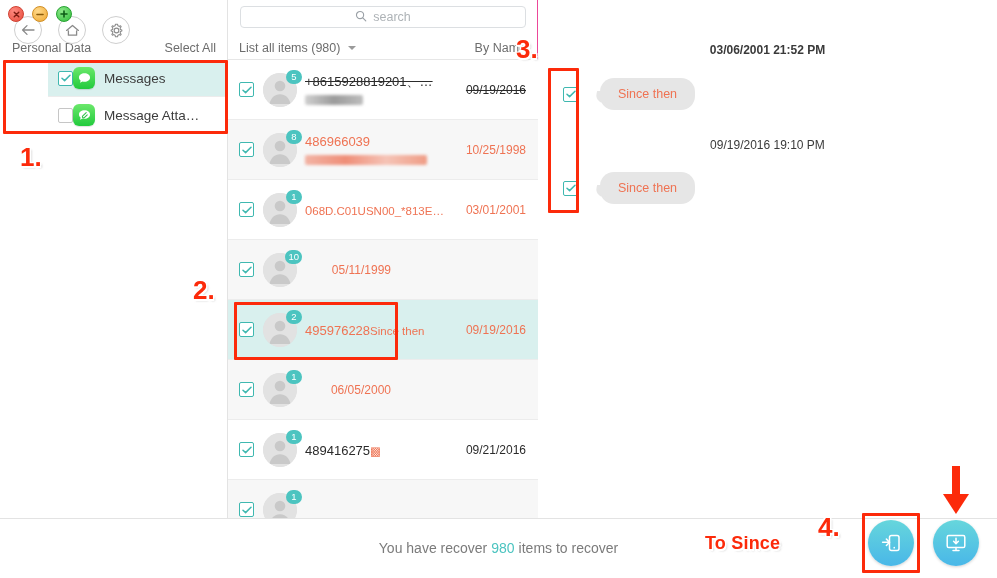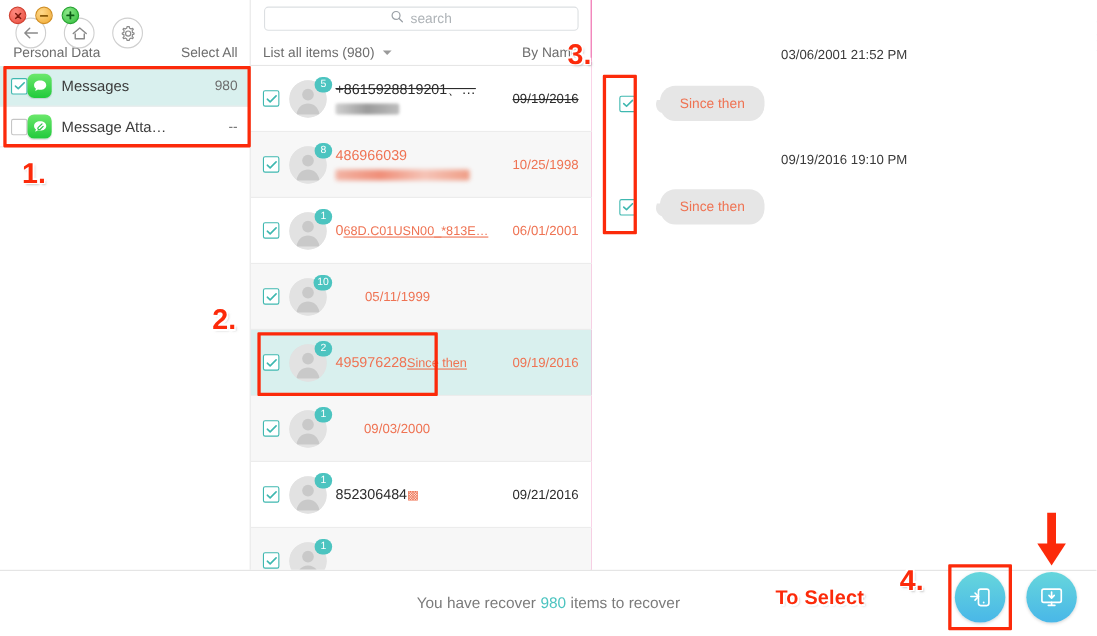--- a/index.html
+++ b/index.html
@@ -21,21 +21,21 @@
   .tl.red{background:radial-gradient(circle at 35% 30%,#ff8a80,#e74c3c);border:1px solid #d04030;}
   .tl.yellow{background:radial-gradient(circle at 35% 30%,#ffd98a,#f0a830);border:1px solid #d08e24;}
   .tl.green{background:radial-gradient(circle at 35% 30%,#8ee88a,#2fbd3a);border:1px solid #27a332;}
   .tl svg{display:block;}
 
   
   .sidebar{position:absolute;left:0;top:0;width:228px;height:518px;background:#fff;border-right:1px solid #e3e3e3;box-sizing:border-box;}
   .sb-head{position:absolute;left:0;top:36px;width:228px;height:24px;box-sizing:border-box;padding:0 12px;
            display:flex;align-items:center;justify-content:space-between;font-size:12.5px;color:#6d6d6d;}
   .sb-head .sel-all{color:#6d6d6d;}
-  .sb-list{position:absolute;left:0;top:60px;width:228px;}
+  .sb-list{position:absolute;left:0;top:60px;width:228px;padding-left:48px;}
   .sb-item{height:37px;display:flex;align-items:center;padding:0 12px 0 10px;box-sizing:border-box;
            border-bottom:1px solid #ececec;position:relative;}
   .sb-item.active{background:#d9f0ee;}
   .sb-label{flex:1;margin-left:9px;font-size:13.5px;color:#3c3c3c;white-space:nowrap;overflow:hidden;text-overflow:ellipsis;}
   .sb-count{font-size:12.5px;color:#6d6d6d;}
 
   
   .cbx{width:15px;height:15px;border-radius:2px;box-sizing:border-box;flex:0 0 auto;
        display:flex;align-items:center;justify-content:center;background:#fff;}
   .cbx.on{border:1.5px solid #3fb8b0;}
@@ -65,21 +65,21 @@
   .row.alt{background:#f7f7f7;}
   .row.selected{background:#d9f0ee;}
   .row .cbx{margin-right:9px;}
   .avatarwrap{position:relative;width:34px;height:34px;flex:0 0 auto;margin-right:8px;}
   .avatar{width:34px;height:34px;border-radius:50%;background:#e0e0e0;overflow:hidden;display:block;}
   .avatar svg{display:block;}
   .badge{position:absolute;right:-5px;top:-3px;min-width:16px;height:14px;padding:0 3px;border-radius:8px;background:#4cc4c0;
          color:#fff;font-size:9.5px;line-height:14px;text-align:center;box-sizing:border-box;font-family:"Liberation Sans",sans-serif;}
   .rowtext{flex:1;min-width:0;padding-right:6px;}
   .rowtitle{font-size:13px;line-height:16px;white-space:nowrap;overflow:hidden;text-overflow:ellipsis;}
-  .rowsub{font-size:11.5px;line-height:15px;margin-top:14px;white-space:nowrap;overflow:hidden;text-overflow:ellipsis;text-decoration:underline;}
+  .rowsub{font-size:11.5px;line-height:15px;margin-top:14px;white-space:nowrap;overflow:hidden;text-overflow:ellipsis;}
   .rowdate{width:86px;flex:0 0 auto;text-align:right;padding-right:12px;font-size:12px;}
   .t-red{color:#ef7353;}
   .t-dark{color:#2b2b2b;}
   .strike{text-decoration:line-through;}
   .blur{display:inline-block;height:10px;border-radius:2px;vertical-align:middle;}
   .blur.gray{background:linear-gradient(90deg,#cfcfcf,#9b9b9b,#bdbdbd);filter:blur(1.6px);}
   .blur.red{background:linear-gradient(90deg,#f2b3a4,#ef8e78,#f5c3b6,#ef9d86);filter:blur(1.8px);}
 
   
   .detail{position:absolute;left:538px;top:0;width:459px;height:518px;background:#fff;box-sizing:border-box;}
@@ -257,21 +257,21 @@
             <span class="avatar">
               <svg width="34" height="34" viewBox="0 0 34 34">
                 <circle cx="17" cy="17" r="17" fill="#e2e2e2"></circle>
                 <circle cx="17" cy="13" r="5.3" fill="#c9c9c9"></circle>
                 <path d="M6.5,31 C7.6,24.8 11.8,21.2 17,21.2 C22.2,21.2 26.4,24.8 27.5,31 Z" fill="#c9c9c9"></path>
               </svg>
             </span>
             <span class="badge">1</span>
           </span>
           <span class="rowtext"><span class="rowtitle t-red">0</span><span class="rowsub t-red">68D.C01USN00_*813E…</span></span>
-          <span class="rowdate t-red">06/01/2001</span>
+          <span class="rowdate t-red">03/01/2001</span>
         </div>
         <div class="row alt">
           <span class="cbx on">
             <svg width="10" height="8" viewBox="0 0 10 8">
               <path d="M1,4.2 L3.6,6.6 L9,1.2" fill="none" stroke="#3fb8b0" stroke-width="1.5" stroke-linecap="round" stroke-linejoin="round"></path>
             </svg>
           </span>
           <span class="avatarwrap">
             <span class="avatar">
               <svg width="34" height="34" viewBox="0 0 34 34">
@@ -312,39 +312,39 @@
           <span class="avatarwrap">
             <span class="avatar">
               <svg width="34" height="34" viewBox="0 0 34 34">
                 <circle cx="17" cy="17" r="17" fill="#e2e2e2"></circle>
                 <circle cx="17" cy="13" r="5.3" fill="#c9c9c9"></circle>
                 <path d="M6.5,31 C7.6,24.8 11.8,21.2 17,21.2 C22.2,21.2 26.4,24.8 27.5,31 Z" fill="#c9c9c9"></path>
               </svg>
             </span>
             <span class="badge">1</span>
           </span>
-          <span class="rowdate t-red">09/03/2000</span>
+          <span class="rowdate t-red">06/05/2000</span>
         </div>
         <div class="row">
           <span class="cbx on">
             <svg width="10" height="8" viewBox="0 0 10 8">
               <path d="M1,4.2 L3.6,6.6 L9,1.2" fill="none" stroke="#3fb8b0" stroke-width="1.5" stroke-linecap="round" stroke-linejoin="round"></path>
             </svg>
           </span>
           <span class="avatarwrap">
             <span class="avatar">
               <svg width="34" height="34" viewBox="0 0 34 34">
                 <circle cx="17" cy="17" r="17" fill="#e2e2e2"></circle>
                 <circle cx="17" cy="13" r="5.3" fill="#c9c9c9"></circle>
                 <path d="M6.5,31 C7.6,24.8 11.8,21.2 17,21.2 C22.2,21.2 26.4,24.8 27.5,31 Z" fill="#c9c9c9"></path>
               </svg>
             </span>
             <span class="badge">1</span>
           </span>
-          <span class="rowtext"><span class="rowtitle t-dark">852306484</span><span class="rowsub t-red">▩</span></span>
+          <span class="rowtext"><span class="rowtitle t-dark">489416275</span><span class="rowsub t-red">▩</span></span>
           <span class="rowdate t-dark">09/21/2016</span>
         </div>
         <div class="row alt">
           <span class="cbx on">
             <svg width="10" height="8" viewBox="0 0 10 8">
               <path d="M1,4.2 L3.6,6.6 L9,1.2" fill="none" stroke="#3fb8b0" stroke-width="1.5" stroke-linecap="round" stroke-linejoin="round"></path>
             </svg>
           </span>
           <span class="avatarwrap">
             <span class="avatar">
@@ -355,21 +355,21 @@
               </svg>
             </span>
             <span class="badge">1</span>
           </span>
           <span class="rowdate t-dark"></span>
         </div>
       </div>
   </div>
 
   <div class="detail">
-    <p class="msg-ts" style="position:absolute;left:0;top:43px;width:459px;">03/06/2001 21:52 PM</p>
+    <p class="msg-ts" style="position:absolute;left:0;top:43px;width:459px;font-weight:bold;">03/06/2001 21:52 PM</p>
     <div class="msgrow" style="position:absolute;left:10px;top:78px;">
       <span class="cbx on" style="margin-left:15px;margin-right:22px;">
         <svg width="10" height="8" viewBox="0 0 10 8">
             <path d="M1,4.2 L3.6,6.6 L9,1.2" fill="none" stroke="#3fb8b0" stroke-width="1.5" stroke-linecap="round" stroke-linejoin="round"></path>
           </svg>
       </span>
       <span class="bubble">Since then</span>
     </div>
 
     <p class="msg-ts" style="position:absolute;left:0;top:138px;width:459px;">09/19/2016 19:10 PM</p>
@@ -436,21 +436,21 @@
   <div class="anno redbox" style="left:3px;top:60px;width:225px;height:74px;"></div>
   <div class="anno redbox" style="left:234px;top:302px;width:164px;height:58px;"></div>
   <div class="anno redbox" style="left:548px;top:68px;width:31px;height:145px;"></div>
   <div class="anno redbox" style="left:862px;top:513px;width:58px;height:60px;"></div>
 
   <div class="anno annotext annonum" style="left:20px;top:142px;">1.</div>
   <div class="anno annotext annonum" style="left:193px;top:275px;">2.</div>
   <div class="anno annotext annonum" style="left:516px;top:34px;">3.</div>
   <div class="anno annotext annonum" style="left:818px;top:512px;">4.</div>
 
-  <div class="anno annotext annolabel" style="left:705px;top:533px;">To Select</div>
+  <div class="anno annotext annolabel" style="left:705px;top:533px;">To Since</div>
 
   <div class="anno arrow" style="left:940px;top:466px;">
     <svg width="34" height="52" viewBox="0 0 34 52">
       <path d="M16,0 L16,30" stroke="#fc2a0a" stroke-width="8" stroke-linecap="butt"></path>
       <path d="M3,28 L29,28 L16,48 Z" fill="#fc2a0a"></path>
     </svg>
   </div>
 
 </div>
 

